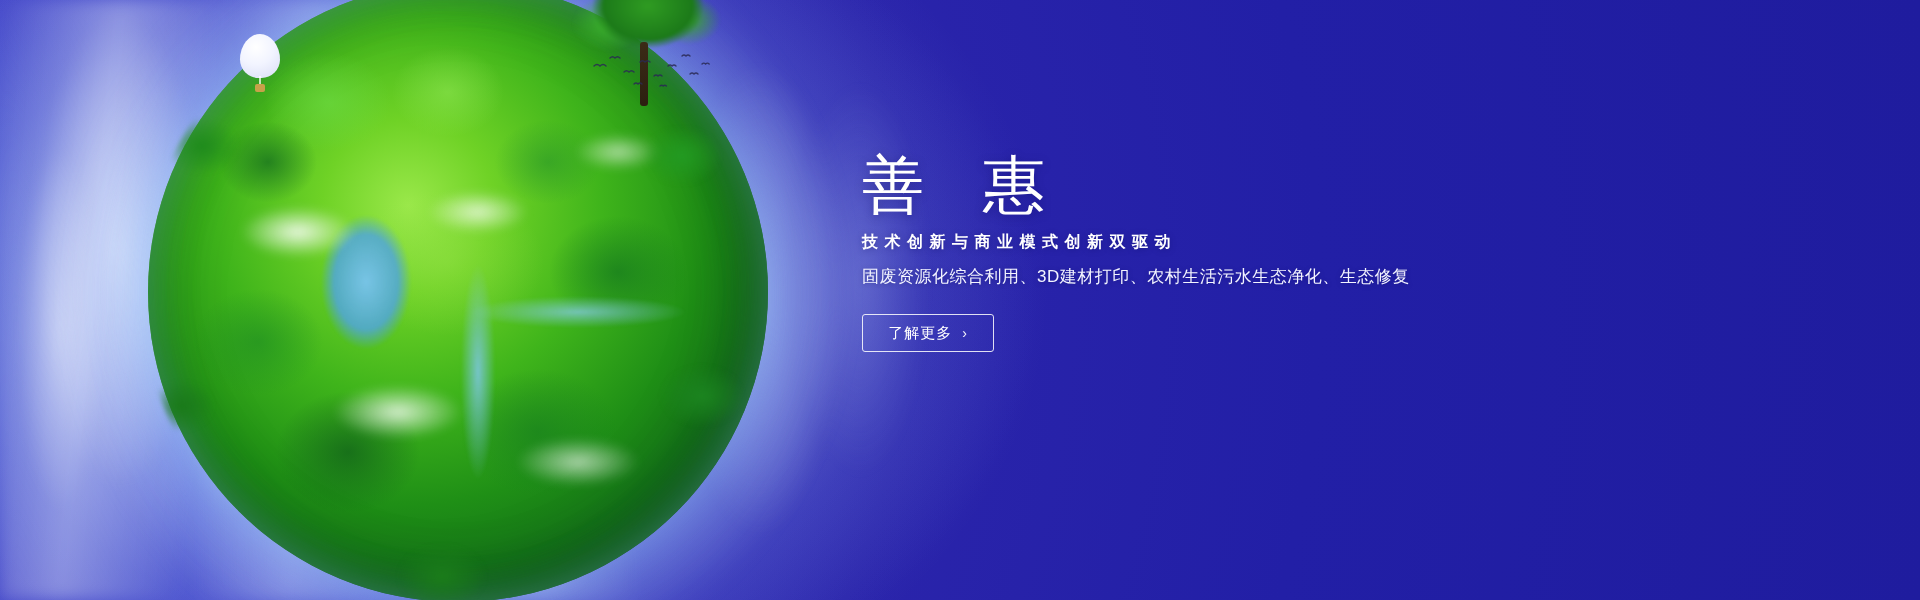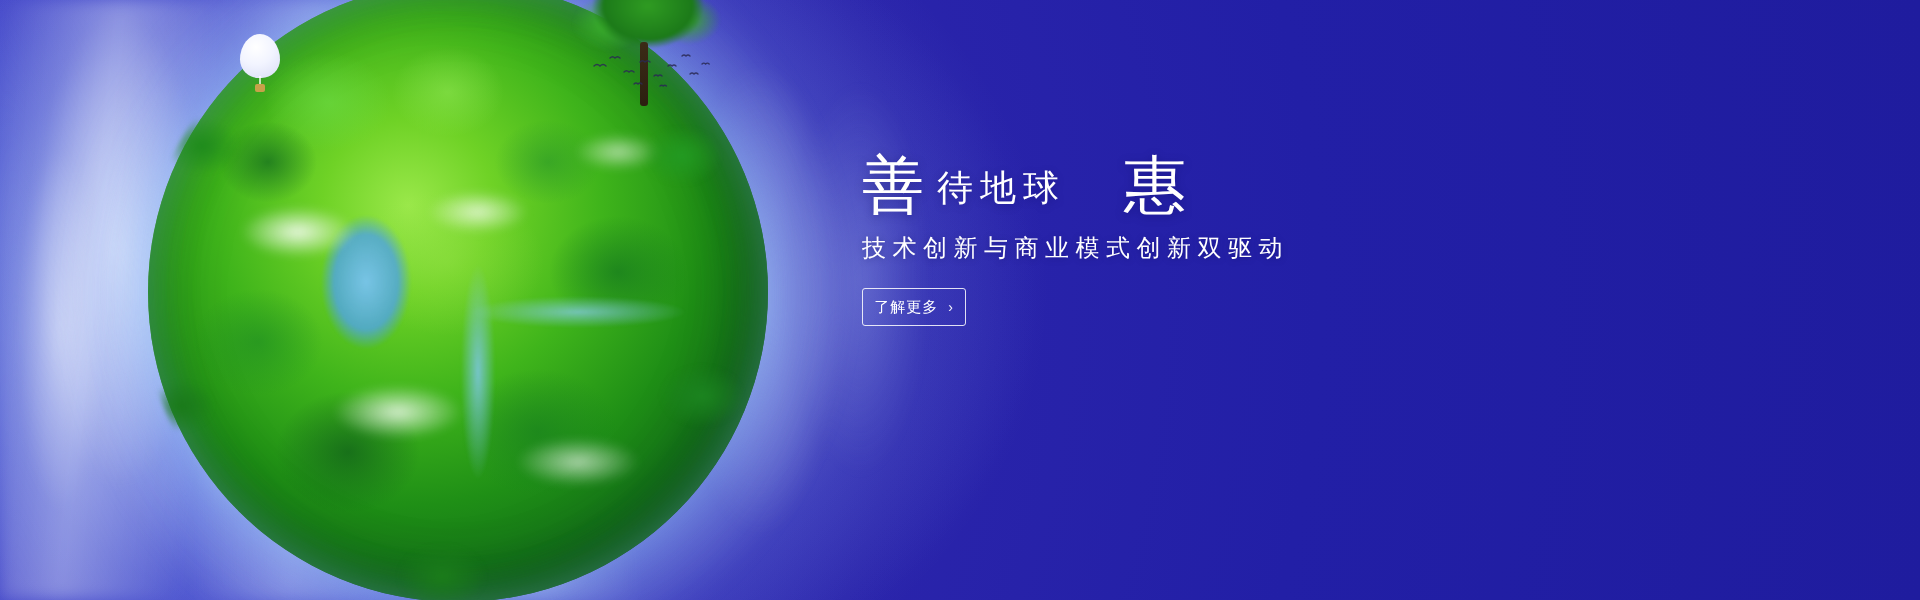--- a/index.html
+++ b/index.html
@@ -183,41 +183,41 @@
     font-size:36px; line-height:1;
     font-weight:400;
     letter-spacing:7px;
     margin-left:12px;
     position:relative; top:-8px;
     text-shadow:0 2px 8px rgba(10,10,80,0.32);
   }
   .hl-gap { width:58px; }
 
   .subtitle {
-    font-size:24px;
+    font-size:16px;
     letter-spacing:6.5px;
-    font-weight:400;
-    margin-bottom:24px;
+    font-weight:700;
+    margin-bottom:12px;
     text-shadow:0 1px 6px rgba(10,10,80,0.35);
     white-space:nowrap;
   }
   .desc {
     font-size:17px;
     letter-spacing:0.5px;
     margin-bottom:26px;
     color:#f3f4ff;
     text-shadow:0 1px 5px rgba(10,10,80,0.35);
     white-space:nowrap;
   }
   .cta {
     display:inline-flex;
     align-items:center;
     justify-content:center;
     gap:10px;
-    width:104px; height:38px;
+    width:132px; height:38px;
     border:1px solid rgba(255,255,255,0.85);
     border-radius:3px;
     background:transparent;
     color:#fff;
     font-size:15px;
     letter-spacing:1px;
     cursor:pointer;
     font-family:"Liberation Sans","DejaVu Sans",sans-serif;
   }
   .cta .chev { font-size:14px; opacity:.95; line-height:1; }
@@ -265,30 +265,30 @@
         <path d="M70 34 q1.6 -1.6 3.2 0 q1.6 -1.6 3.2 0"></path>
       </g>
     </svg>
   </div>
 
   <div class="content">
 
     <div class="headline">
       <span class="hl-group">
         <span class="hl-big">善</span>
-        <span class="hl-small">待地球</span>
       </span>
       <span class="hl-gap"></span>
       <span class="hl-group">
         <span class="hl-big">惠</span>
       </span>
     </div>
 
     <div class="subtitle">技术创新与商业模式创新双驱动</div>
 
+    <div class="desc">固废资源化综合利用、3D建材打印、农村生活污水生态净化、生态修复</div>
 
     <button class="cta">
       <span>了解更多</span>
       <span class="chev">›</span>
     </button>
 
   </div>
 </div>
 
 </body></html>

